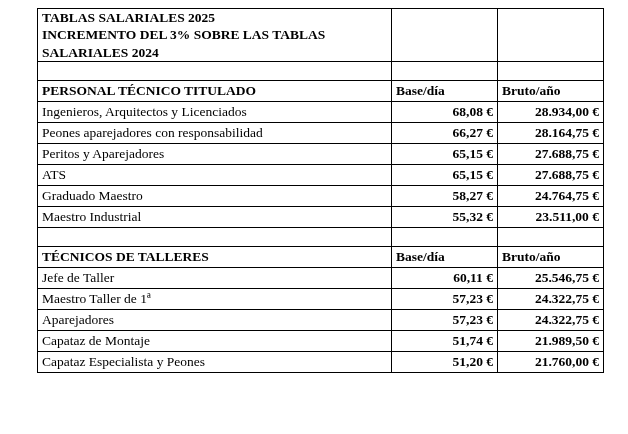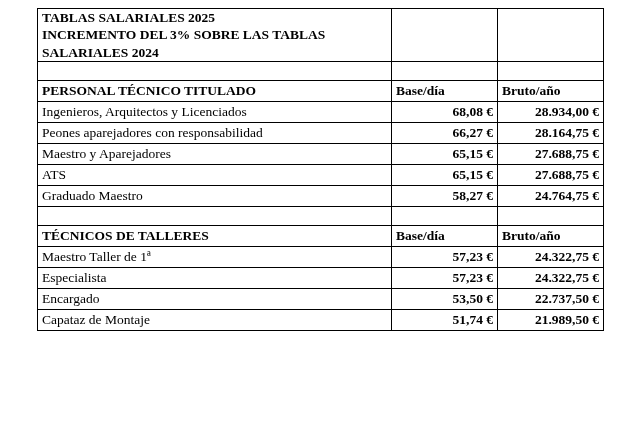--- a/index.html
+++ b/index.html
@@ -120,64 +120,74 @@
         <td>Ingenieros, Arquitectos y Licenciados</td>
         <td class="num">68,08 €</td>
         <td class="num">28.934,00 €</td>
       </tr>
       <tr>
         <td>Peones aparejadores con responsabilidad</td>
         <td class="num hl">66,27 €</td>
         <td class="num hl">28.164,75 €</td>
       </tr>
       <tr>
-        <td>Maestro y Aparejadores</td>
+        <td>Peritos y Aparejadores</td>
         <td class="num">65,15 €</td>
         <td class="num">27.688,75 €</td>
       </tr>
       <tr>
         <td>ATS</td>
         <td class="num hl">65,15 €</td>
         <td class="num hl">27.688,75 €</td>
       </tr>
       <tr>
         <td>Graduado Maestro</td>
         <td class="num">58,27 €</td>
         <td class="num">24.764,75 €</td>
+      </tr>
+      <tr>
+        <td>Maestro Industrial</td>
+        <td class="num hl">55,32 €</td>
+        <td class="num hl">23.511,00 €</td>
       </tr>
 
       <tr class="spacer">
         <td></td>
         <td></td>
         <td></td>
       </tr>
 
       <tr>
         <td class="section-head">TÉCNICOS DE TALLERES</td>
         <td class="section-head num">Base/día</td>
         <td class="section-head num">Bruto/año</td>
       </tr>
 
       <tr>
+        <td>Jefe de Taller</td>
+        <td class="num">60,11 €</td>
+        <td class="num">25.546,75 €</td>
+      </tr>
+      <tr>
         <td>Maestro Taller de 1ª</td>
         <td class="num hl">57,23 €</td>
         <td class="num hl">24.322,75 €</td>
       </tr>
       <tr>
-        <td>Especialista</td>
+        <td>Aparejadores</td>
         <td class="num">57,23 €</td>
         <td class="num">24.322,75 €</td>
-      </tr>
-      <tr>
-        <td>Encargado</td>
-        <td class="num">53,50 €</td>
-        <td class="num">22.737,50 €</td>
       </tr>
       <tr>
         <td>Capataz de Montaje</td>
         <td class="num hl">51,74 €</td>
         <td class="num hl">21.989,50 €</td>
+      </tr>
+      <tr>
+        <td>Capataz Especialista y Peones</td>
+        <td class="num">51,20 €</td>
+        <td class="num">21.760,00 €</td>
       </tr>
 
     </tbody>
   </table>
 
 </div>
 
 </body></html>

